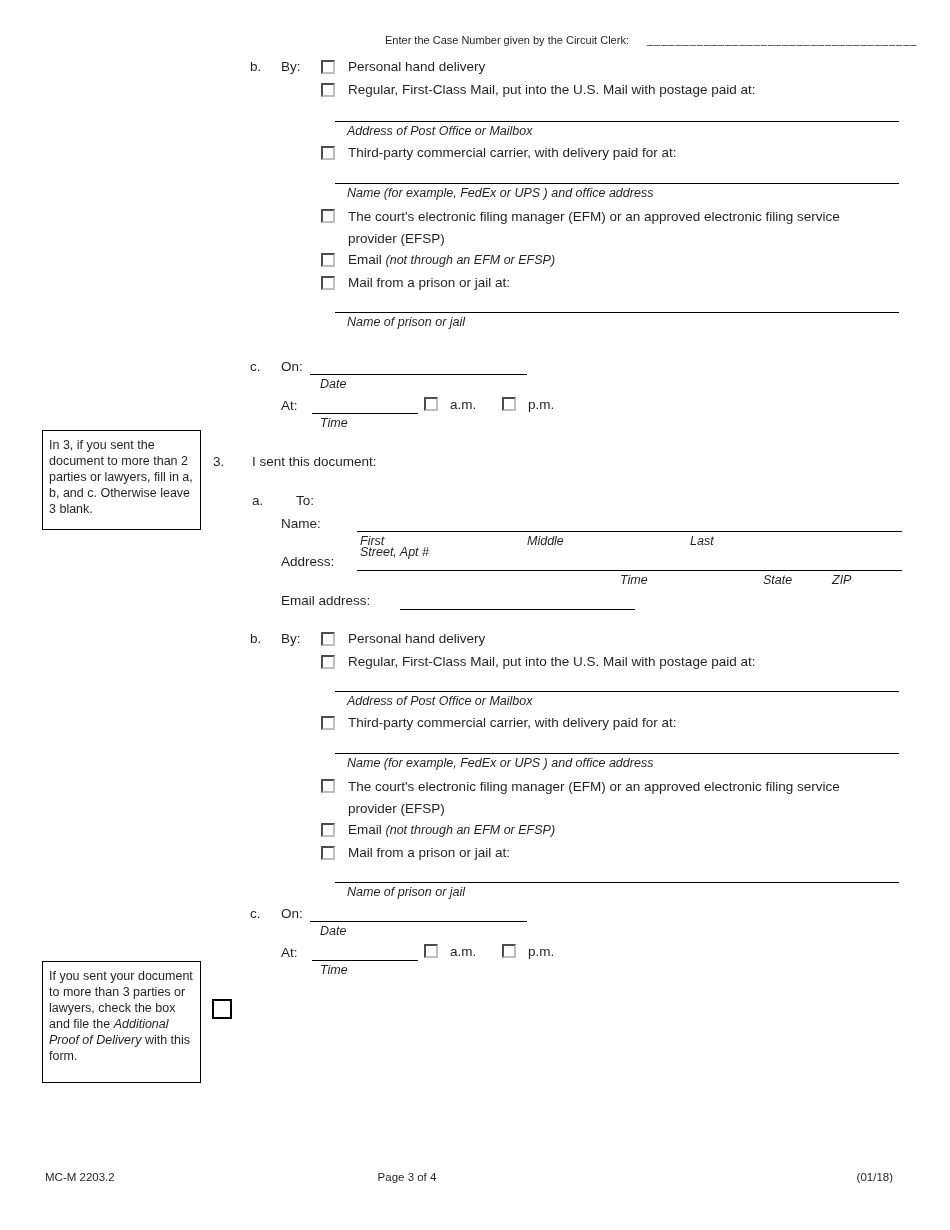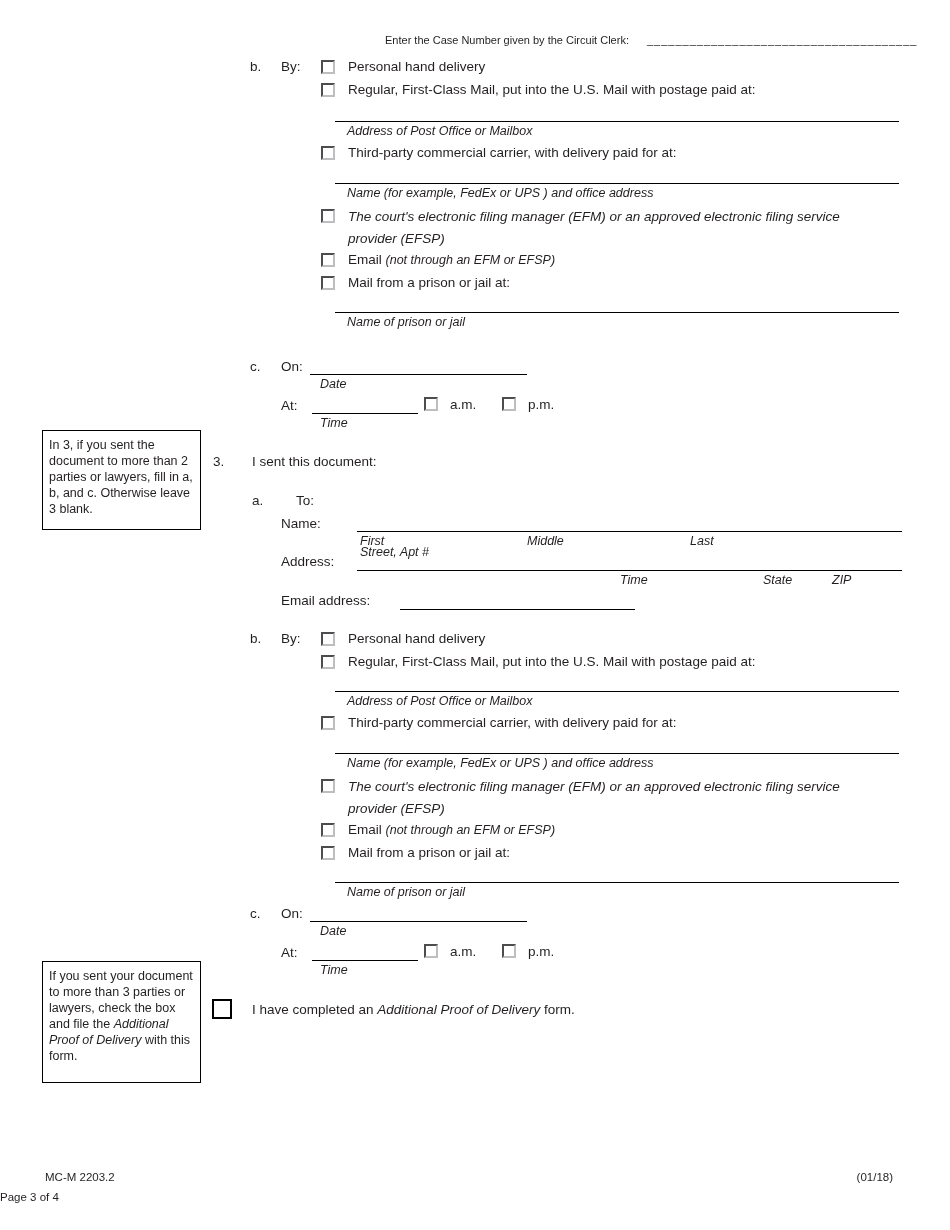--- a/index.html
+++ b/index.html
@@ -2,21 +2,21 @@
 <html><head>
 <meta charset="utf-8">
 <style>
   html,body{margin:0;padding:0;background:#fff;}
   .page{
     position:relative;width:950px;height:1230px;background:#ffffff;
     font-family:"Liberation Sans",sans-serif;color:#231f20;overflow:hidden;
   }
   .abs{position:absolute;}
   .t{font-size:13.5px;line-height:17px;white-space:nowrap;}
-  .wrap{white-space:normal;font-style:italic;}
+  .wrap{white-space:normal;}
   .ital{font-style:italic;font-size:12.5px;line-height:15px;white-space:nowrap;}
   .small{font-size:11px;line-height:14px;white-space:nowrap;}
   .fline{height:0;border-top:1.5px solid #000;}
   .cb{
     box-sizing:border-box;width:14px;height:14px;background:#fff;
     border:2px solid;border-color:#4d4d4f #bcbec0 #bcbec0 #4d4d4f;
     flex:0 0 auto;
   }
   .cb-big{box-sizing:border-box;width:20px;height:20px;background:#fff;border:2px solid #000;}
   .opt{display:flex;align-items:flex-start;gap:13px;}
@@ -159,19 +159,18 @@
   <span class="cb abs" style="left:424px;top:944px;"></span>
   <span class="t abs" style="left:450px;top:943px;">a.m.</span>
   <span class="cb abs" style="left:502px;top:944px;"></span>
   <span class="t abs" style="left:528px;top:943px;">p.m.</span>
 
   <div class="notebox abs" style="left:42px;top:961px;min-height:122px;">
     <span>If you sent your document to more than 3 parties or lawyers, check the box and file the </span><span class="inline-ital">Additional Proof of Delivery</span><span> with this form.</span>
   </div>
 
   <span class="cb-big abs" style="left:212px;top:999px;"></span>
-  <span class="t abs" style="left:252px;top:1001px;"><span>I have completed an </span><span class="inline-ital">Additional Proof of Delivery</span><span> form.</span></span>
 
   <span class="footer abs" style="left:45px;top:1171px;">MC-M 2203.2</span>
-  <span class="footer abs" style="left:0;top:1171px;width:814px;text-align:left;margin-top:20px;">Page 3 of 4</span>
+  <span class="footer abs" style="left:0;top:1171px;width:814px;text-align:center;">Page 3 of 4</span>
   <span class="footer abs" style="right:57px;top:1171px;">(01/18)</span>
 
 </div>
 
 </body></html>

